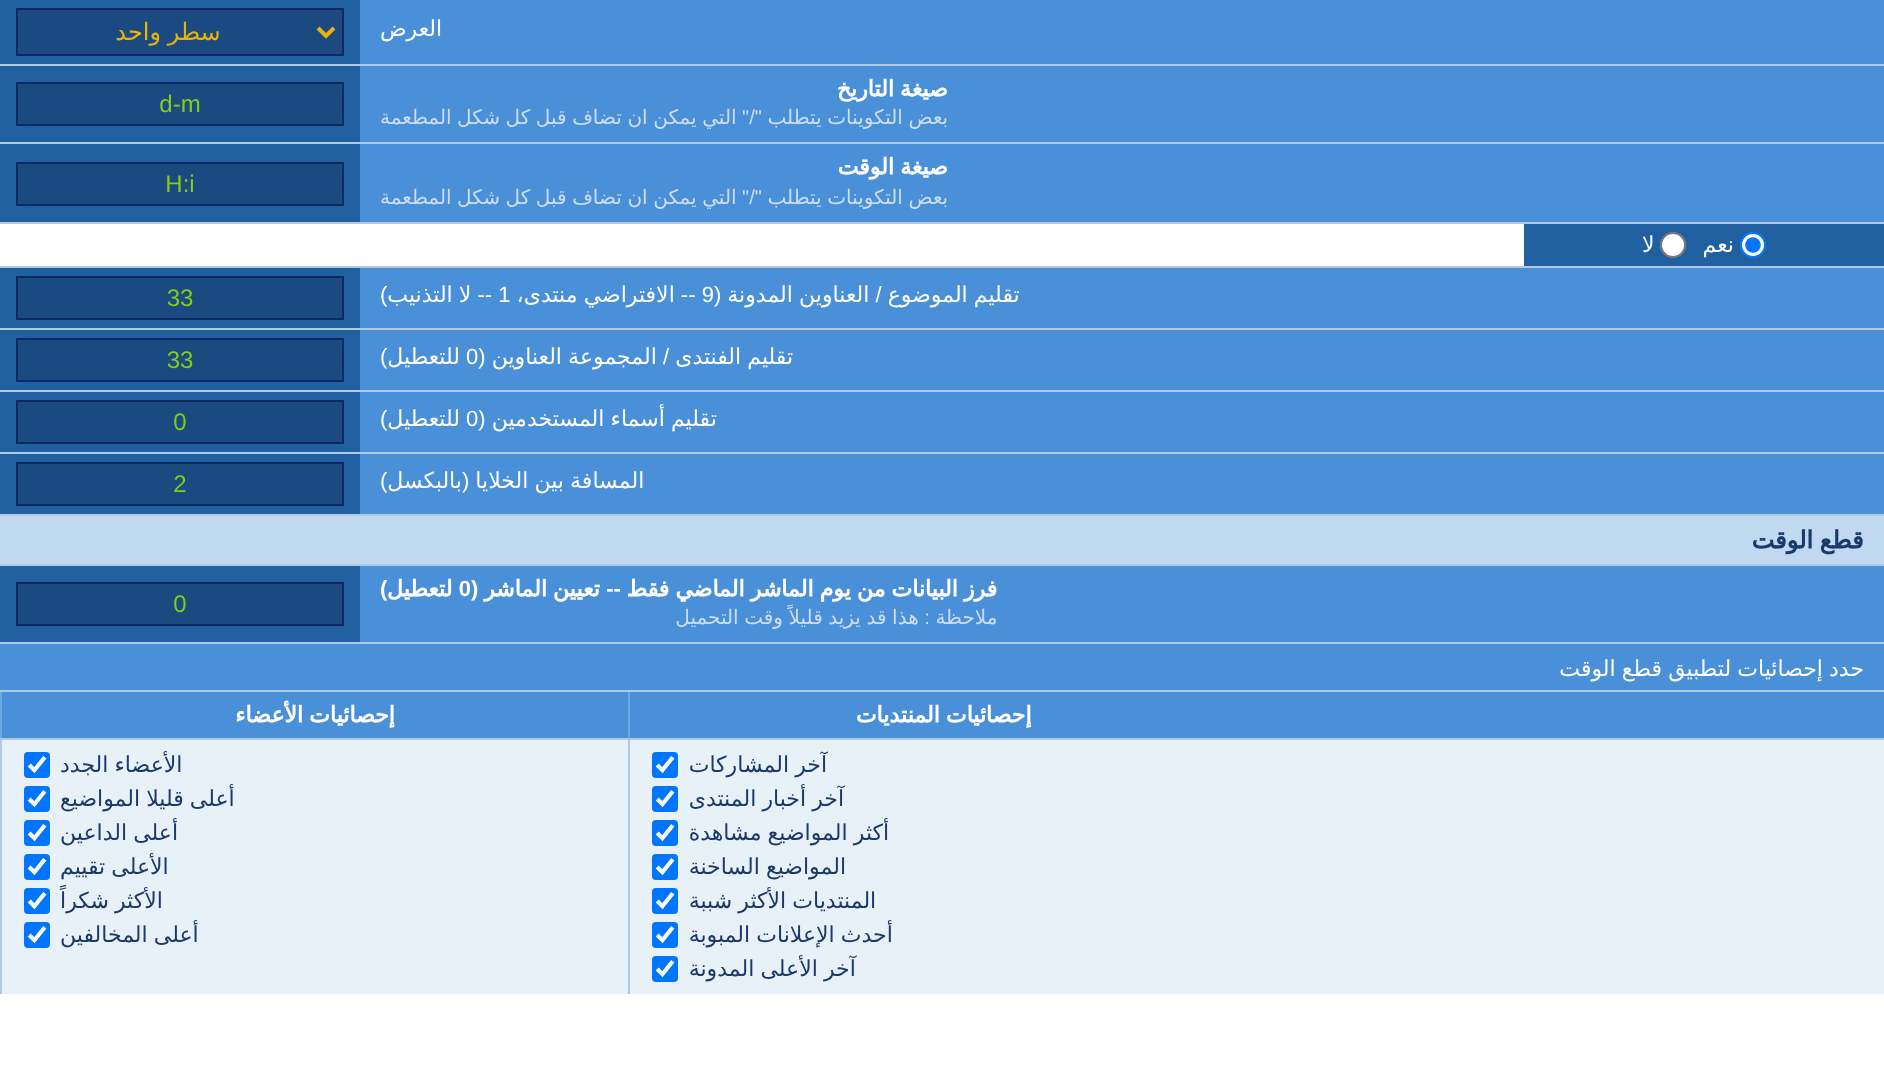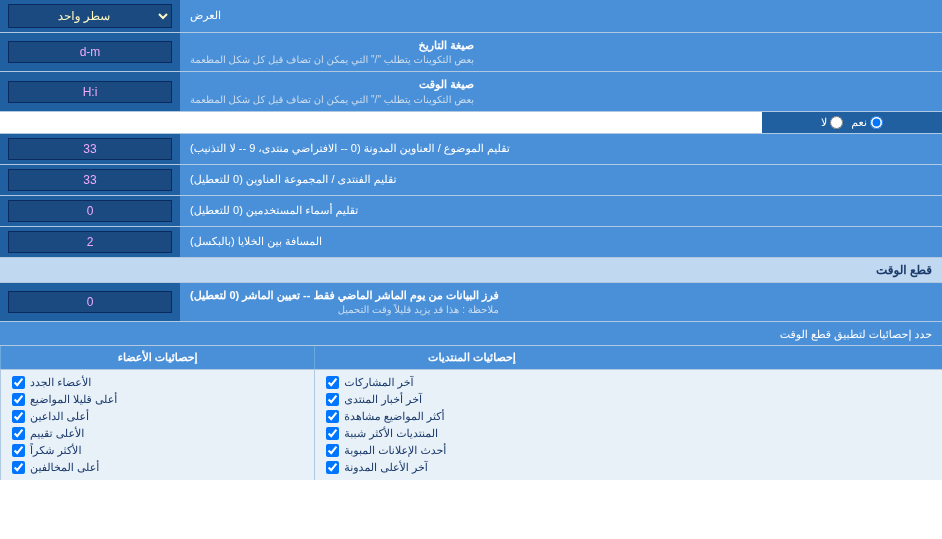--- a/index.html
+++ b/index.html
@@ -33,21 +33,21 @@
     .input-cell {
       background: #2060a0;
       display: flex;
       align-items: center;
       justify-content: center;
       padding: 4px 8px;
     }
 
     .input-box {
       background: #1a4a80;
-      color: #f0abfc;
+      color: #84cc16;
       border: 1px solid #0a2a60;
       padding: 3px 8px;
       font-size: 12px;
       text-align: center;
       direction: ltr;
       width: 100%;
     }
 
     .section-header {
       background: #c0d8f0;
@@ -152,21 +152,21 @@
   </style>
 </head>
 <body>
 
 <div class="row">
   <div class="label-cell wide">
 
     <span>العرض</span>
   </div>
   <div class="input-cell narrow">
-    <select class="input-box" style="background:#1a4a80;color:#fef9c3;border:1px solid #0a2a60;padding:3px 4px;font-size:12px;cursor:pointer;">
+    <select class="input-box" style="background:#1a4a80;color:#eab308;border:1px solid #0a2a60;padding:3px 4px;font-size:12px;cursor:pointer;">
       <option>سطر واحد</option>
       <option>متعدد الأسطر</option>
     </select>
   </div>
 </div>
 
 <div class="row">
   <div class="label-cell wide">
     <div>
       <div style="font-weight:bold;">صيغة التاريخ</div>
@@ -200,21 +200,21 @@
       <label class="radio-label">
         <input type="radio" name="bold" value="no" style="">
         <span>لا</span>
       </label>
     </div>
   </div>
 </div>
 
 <div class="row">
   <div class="label-cell wide">
-    <span>تقليم الموضوع / العناوين المدونة (0 -- الافتراضي منتدى، 9 -- لا التذنيب)</span>
+    <span>تقليم الموضوع / العناوين المدونة (9 -- الافتراضي منتدى، 1 -- لا التذنيب)</span>
   </div>
   <div class="input-cell narrow">
     <input class="input-box" type="text" value="33" style="">
   </div>
 </div>
 
 <div class="row">
   <div class="label-cell wide">
     <span>تقليم الفنتدى / المجموعة العناوين (0 للتعطيل)</span>
   </div>
@@ -280,20 +280,24 @@
       </div>
       <div class="checkbox-item">
         <span>آخر أخبار المنتدى</span>
         <input type="checkbox" checked="" style="">
       </div>
       <div class="checkbox-item">
         <span>أكثر المواضيع مشاهدة</span>
         <input type="checkbox" checked="" style="">
       </div>
       <div class="checkbox-item">
+        <span>المواضيع الساخنة</span>
+        <input type="checkbox" checked="" style="">
+      </div>
+      <div class="checkbox-item">
         <span>المنتديات الأكثر شببة</span>
         <input type="checkbox" checked="" style="">
       </div>
       <div class="checkbox-item">
         <span>أحدث الإعلانات المبوبة</span>
         <input type="checkbox" checked="" style="">
       </div>
       <div class="checkbox-item">
         <span>آخر الأعلى المدونة</span>
         <input type="checkbox" checked="" style="">

